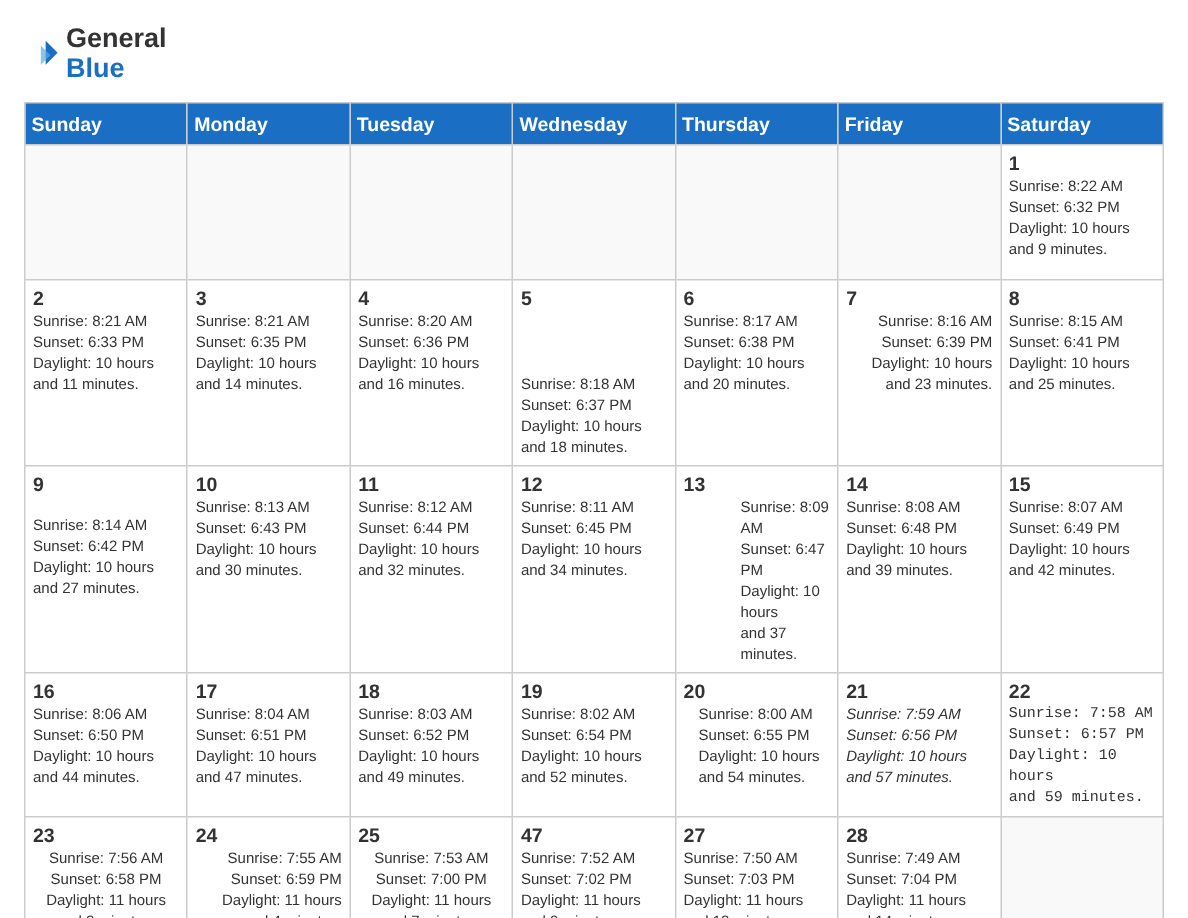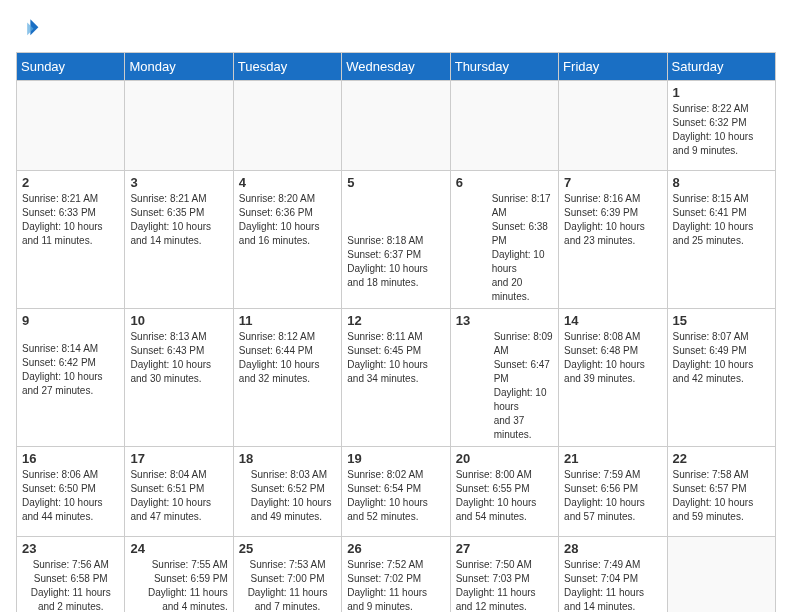--- a/index.html
+++ b/index.html
@@ -49,21 +49,21 @@
     table {
       width: 100%;
       border-collapse: collapse;
       table-layout: fixed;
     }
     thead th {
       background: #1a6fc4;
       color: #fff;
       padding: 6px 4px;
       font-size: 13px;
-      font-weight: normal;
+      font-weight: bold;
       text-align: left;
       border: 1px solid #ccc;
     }
     tbody td {
       border: 1px solid #ccc;
       vertical-align: top;
       padding: 4px 5px;
       height: 90px;
       font-size: 10.5px;
       color: #333;
@@ -85,20 +85,24 @@
   </style>
 </head>
 <body>
 
 <div class="header">
   <div class="logo">
     <svg class="logo-icon" viewBox="0 0 30 30">
       <polygon points="18,4 28,14 18,24" fill="#1a6fc4"></polygon>
       <polygon points="14,8 22,16 14,24" fill="#5aaae0" opacity="0.7"></polygon>
     </svg>
+    <div class="logo-text">
+      <div>General</div>
+      <div><span>Blue</span></div>
+    </div>
   </div>
   <div class="title-block">
     <div class="calendar-title"></div>
     <div class="calendar-subtitle"></div>
   </div>
 </div>
 
 <table>
   <thead>
     <tr>
@@ -151,28 +155,28 @@
         </td>
         <td>
           <span class="day-num">5</span>
           <div class="day-info" style="white-space: pre-line; margin-top: 44px;">Sunrise: 8:18 AM
 Sunset: 6:37 PM
 Daylight: 10 hours
 and 18 minutes.</div>
         </td>
         <td>
           <span class="day-num">6</span>
-          <div class="day-info" style="white-space: pre-line; margin-left: 36px;">Sunrise: 8:17 AM
+          <div class="day-info" style="white-space: pre-line;">Sunrise: 8:17 AM
 Sunset: 6:38 PM
 Daylight: 10 hours
 and 20 minutes.</div>
         </td>
         <td>
           <span class="day-num">7</span>
-          <div class="day-info" style="white-space: pre-line;">Sunrise: 8:16 AM
+          <div class="day-info" style="white-space: pre-line; text-align: right;">Sunrise: 8:16 AM
 Sunset: 6:39 PM
 Daylight: 10 hours
 and 23 minutes.</div>
         </td>
         <td>
           <span class="day-num">8</span>
           <div class="day-info" style="white-space: pre-line;">Sunrise: 8:15 AM
 Sunset: 6:41 PM
 Daylight: 10 hours
 and 25 minutes.</div>
@@ -239,49 +243,49 @@
         </td>
         <td>
           <span class="day-num">17</span>
           <div class="day-info" style="white-space: pre-line;">Sunrise: 8:04 AM
 Sunset: 6:51 PM
 Daylight: 10 hours
 and 47 minutes.</div>
         </td>
         <td>
           <span class="day-num">18</span>
-          <div class="day-info" style="white-space: pre-line; margin-left: 12px;">Sunrise: 8:03 AM
+          <div class="day-info" style="white-space: pre-line;">Sunrise: 8:03 AM
 Sunset: 6:52 PM
 Daylight: 10 hours
 and 49 minutes.</div>
         </td>
         <td>
           <span class="day-num">19</span>
           <div class="day-info" style="white-space: pre-line;">Sunrise: 8:02 AM
 Sunset: 6:54 PM
 Daylight: 10 hours
 and 52 minutes.</div>
         </td>
         <td>
           <span class="day-num">20</span>
-          <div class="day-info" style="white-space: pre-line;">Sunrise: 8:00 AM
+          <div class="day-info" style="white-space: pre-line; margin-left: 10px;">Sunrise: 8:00 AM
 Sunset: 6:55 PM
 Daylight: 10 hours
 and 54 minutes.</div>
         </td>
         <td>
           <span class="day-num">21</span>
-          <div class="day-info" style="white-space: pre-line;">Sunrise: 7:59 AM
+          <div class="day-info" style="white-space: pre-line; font-style: italic;">Sunrise: 7:59 AM
 Sunset: 6:56 PM
 Daylight: 10 hours
 and 57 minutes.</div>
         </td>
         <td>
           <span class="day-num">22</span>
-          <div class="day-info" style="white-space: pre-line;">Sunrise: 7:58 AM
+          <div class="day-info" style="white-space: pre-line; font-family: Liberation Mono, monospace;">Sunrise: 7:58 AM
 Sunset: 6:57 PM
 Daylight: 10 hours
 and 59 minutes.</div>
         </td>
       </tr>
       <tr>
         <td>
           <span class="day-num">23</span>
           <div class="day-info" style="white-space: pre-line; text-align: center;">Sunrise: 7:56 AM
 Sunset: 6:58 PM
@@ -296,21 +300,21 @@
 and 4 minutes.</div>
         </td>
         <td>
           <span class="day-num">25</span>
           <div class="day-info" style="white-space: pre-line; text-align: center;">Sunrise: 7:53 AM
 Sunset: 7:00 PM
 Daylight: 11 hours
 and 7 minutes.</div>
         </td>
         <td>
-          <span class="day-num">26</span>
+          <span class="day-num">47</span>
           <div class="day-info" style="white-space: pre-line;">Sunrise: 7:52 AM
 Sunset: 7:02 PM
 Daylight: 11 hours
 and 9 minutes.</div>
         </td>
         <td>
           <span class="day-num">27</span>
           <div class="day-info" style="white-space: pre-line;">Sunrise: 7:50 AM
 Sunset: 7:03 PM
 Daylight: 11 hours

